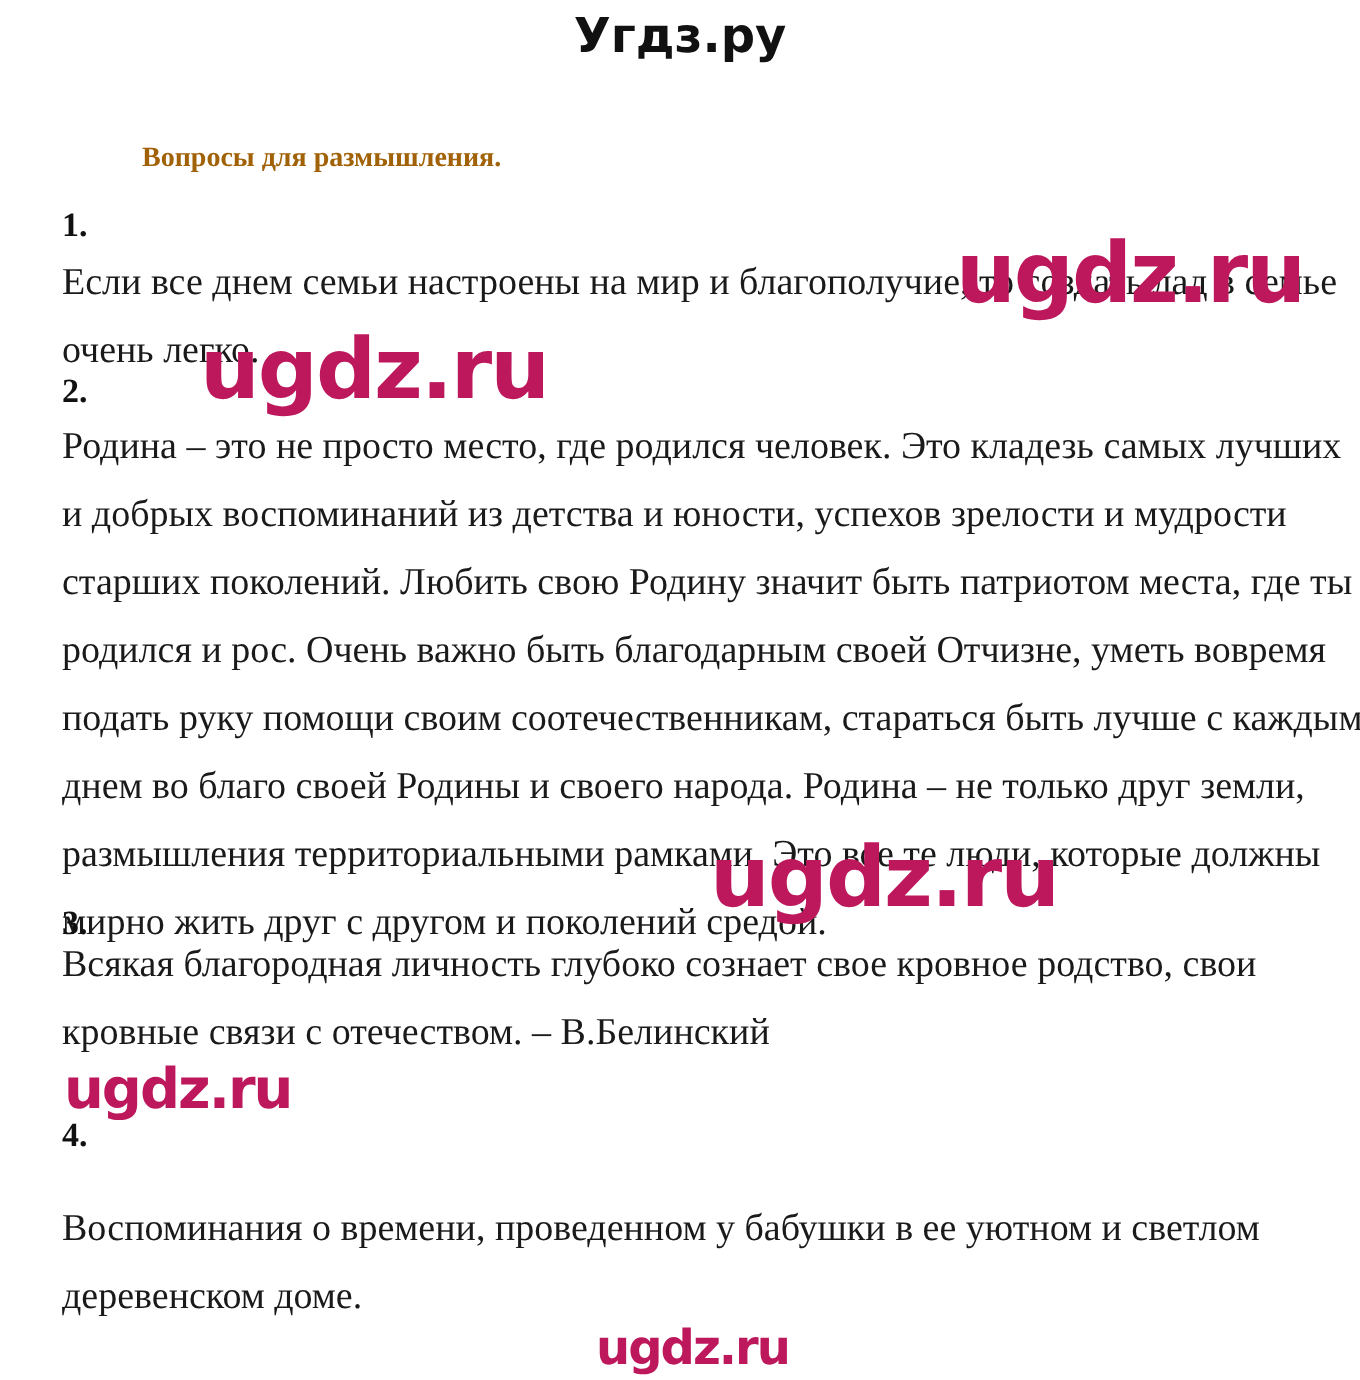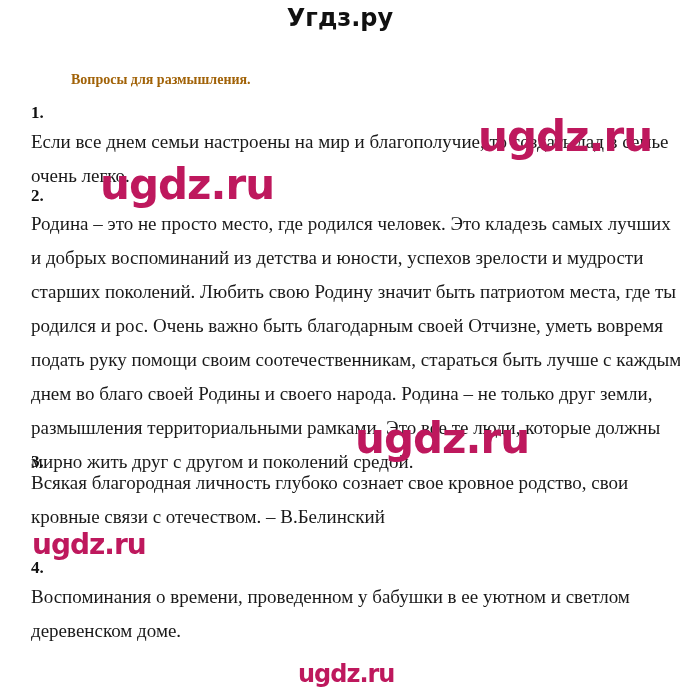--- a/index.html
+++ b/index.html
@@ -56,21 +56,21 @@
   <span class="line">мирно жить друг с другом и поколений средой.</span>
 </div>
 
 <div class="num" style="top:452px;">3.</div>
 <div class="para" style="top:450px;margin-top:16px;">
   <span class="line">Всякая благородная личность глубоко сознает свое кровное родство, свои</span>
   <span class="line">кровные связи с отечеством. – В.Белинский</span>
 </div>
 
 <div class="num" style="top:558px;">4.</div>
-<div class="para" style="top:580px;">
+<div class="para" style="top:598px;">
   <span class="line">Воспоминания о времени, проведенном у бабушки в ее уютном и светлом</span>
   <span class="line">деревенском доме.</span>
 </div>
 
 <div class="wm" style="left:478px; top:112px; font-size:42px;">ugdz.ru</div>
 <div class="wm" style="left:100px; top:160px; font-size:42px;">ugdz.ru</div>
 <div class="wm" style="left:355px; top:414px; font-size:42px;">ugdz.ru</div>
 <div class="wm" style="left:32px; top:528px; font-size:28px;">ugdz.ru</div>
 <div class="wm" style="left:298px; top:660px; font-size:24px;">ugdz.ru</div>
 

